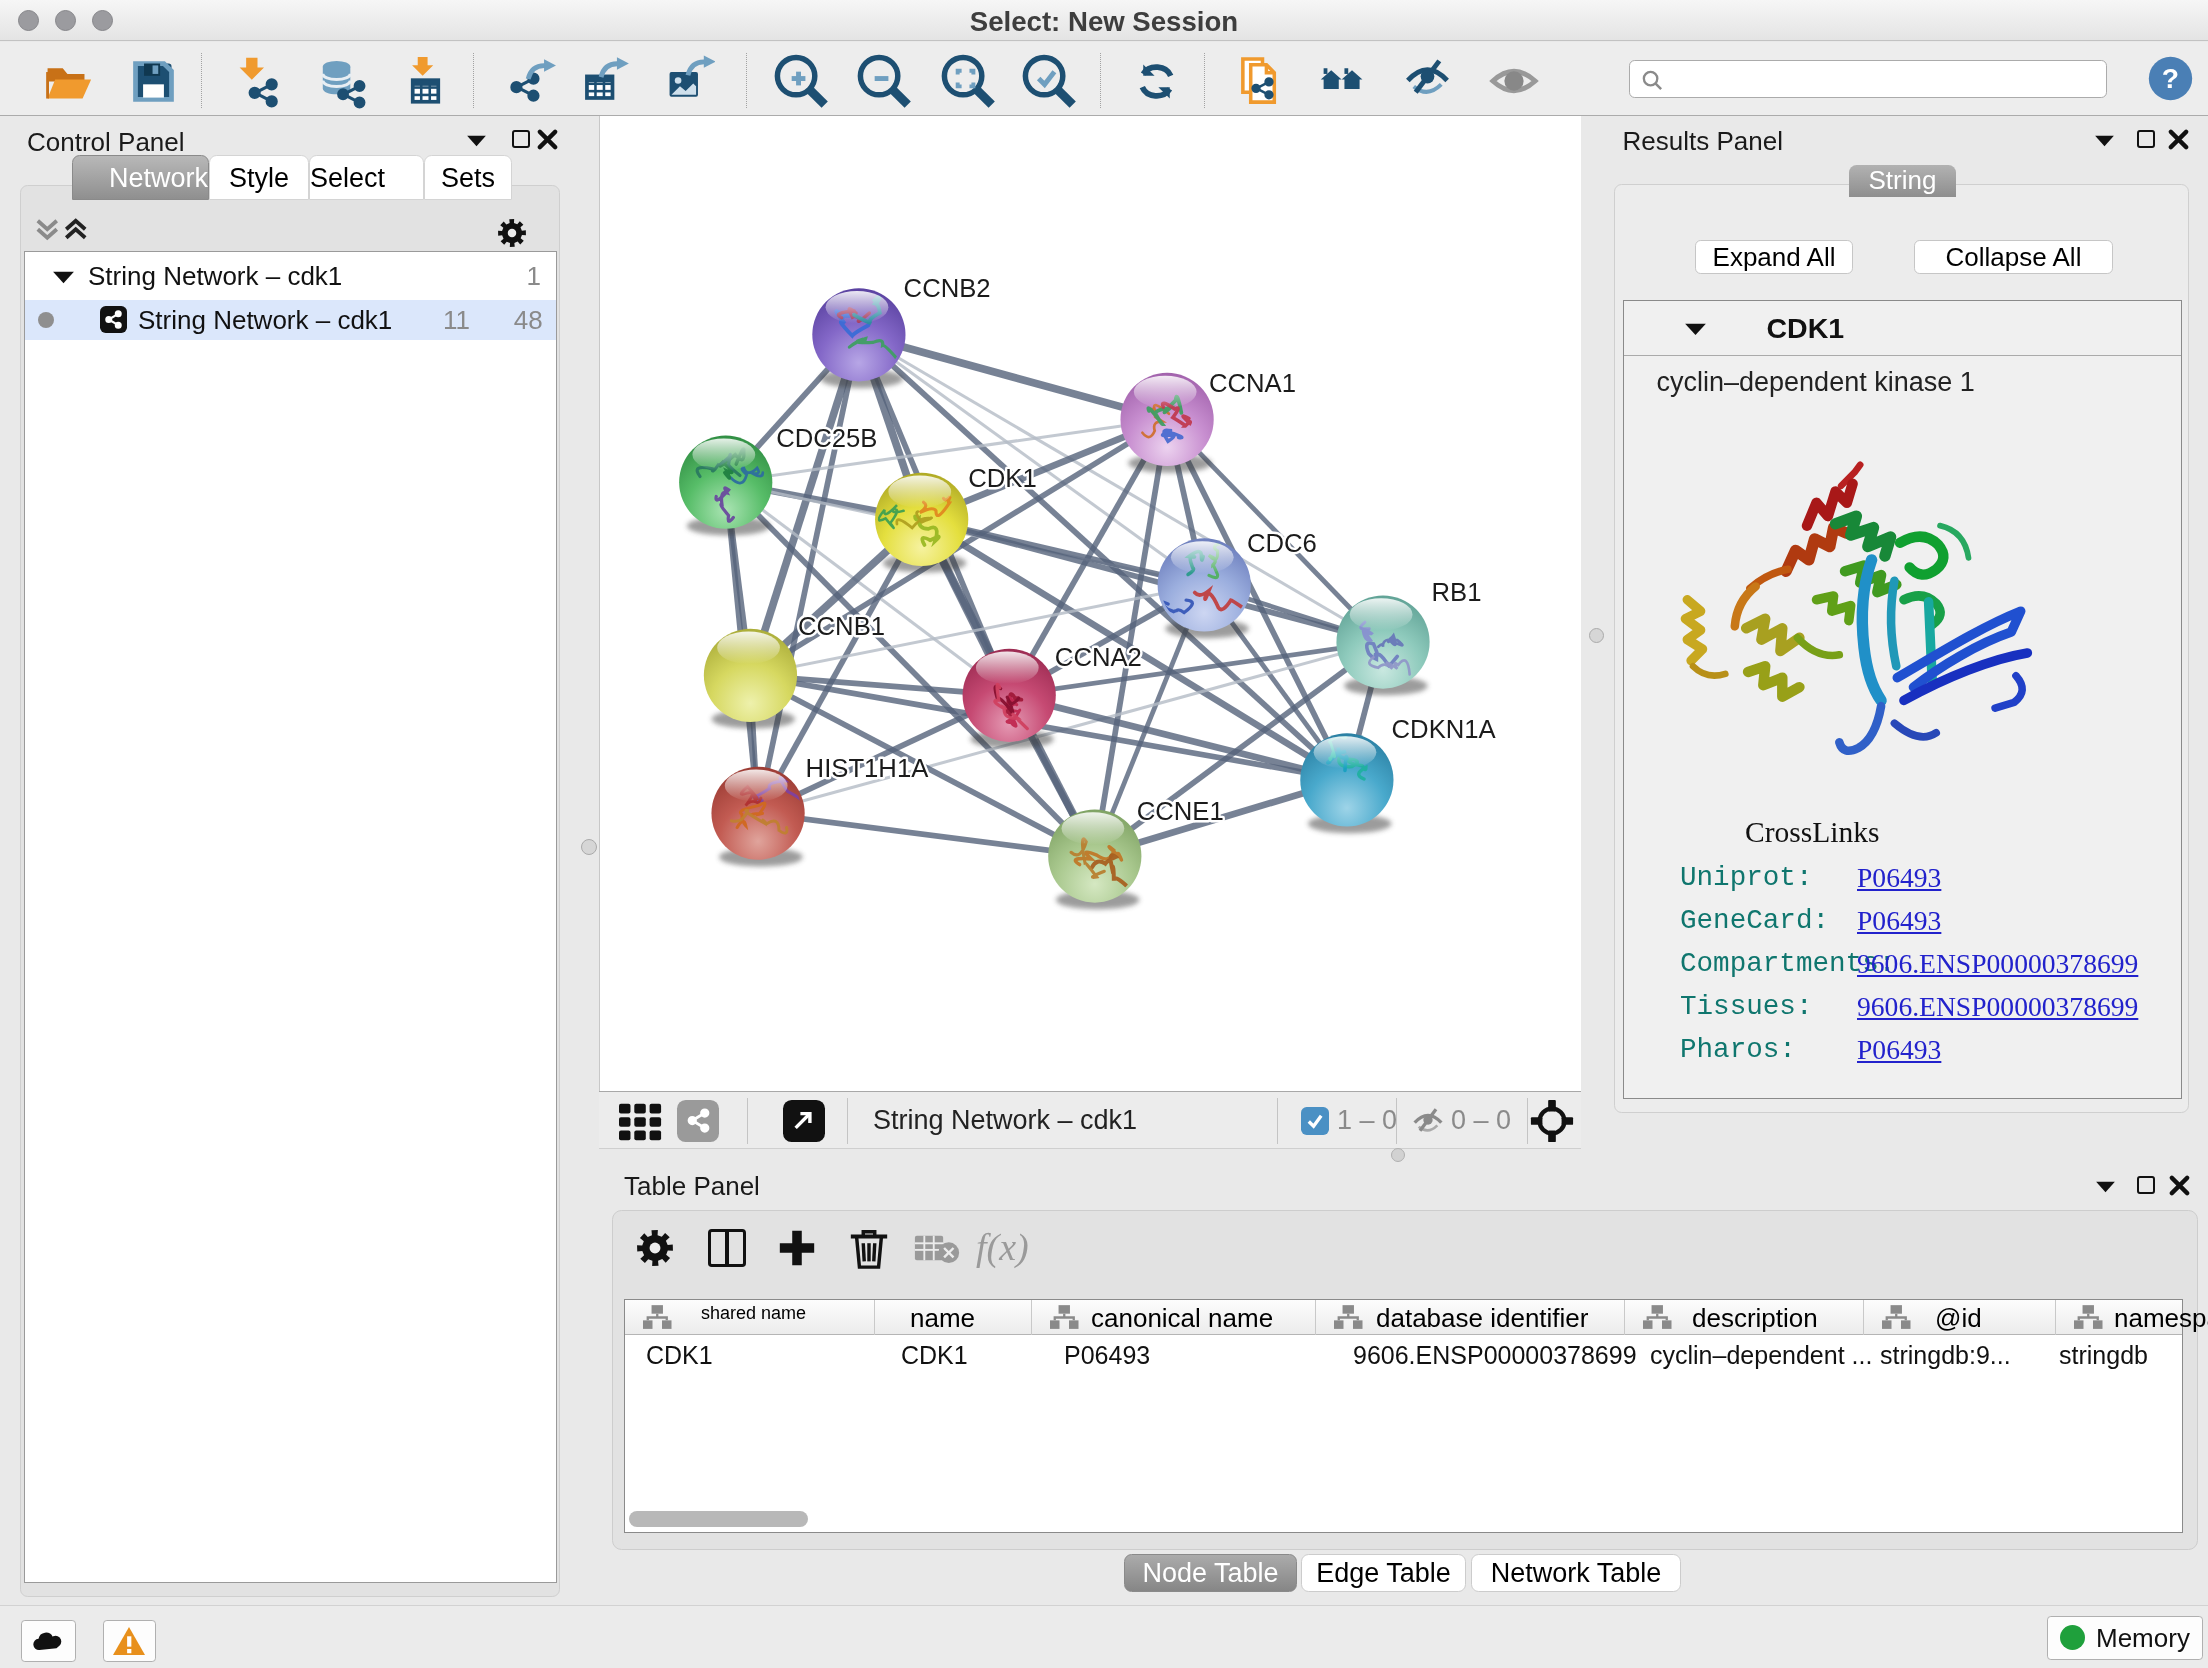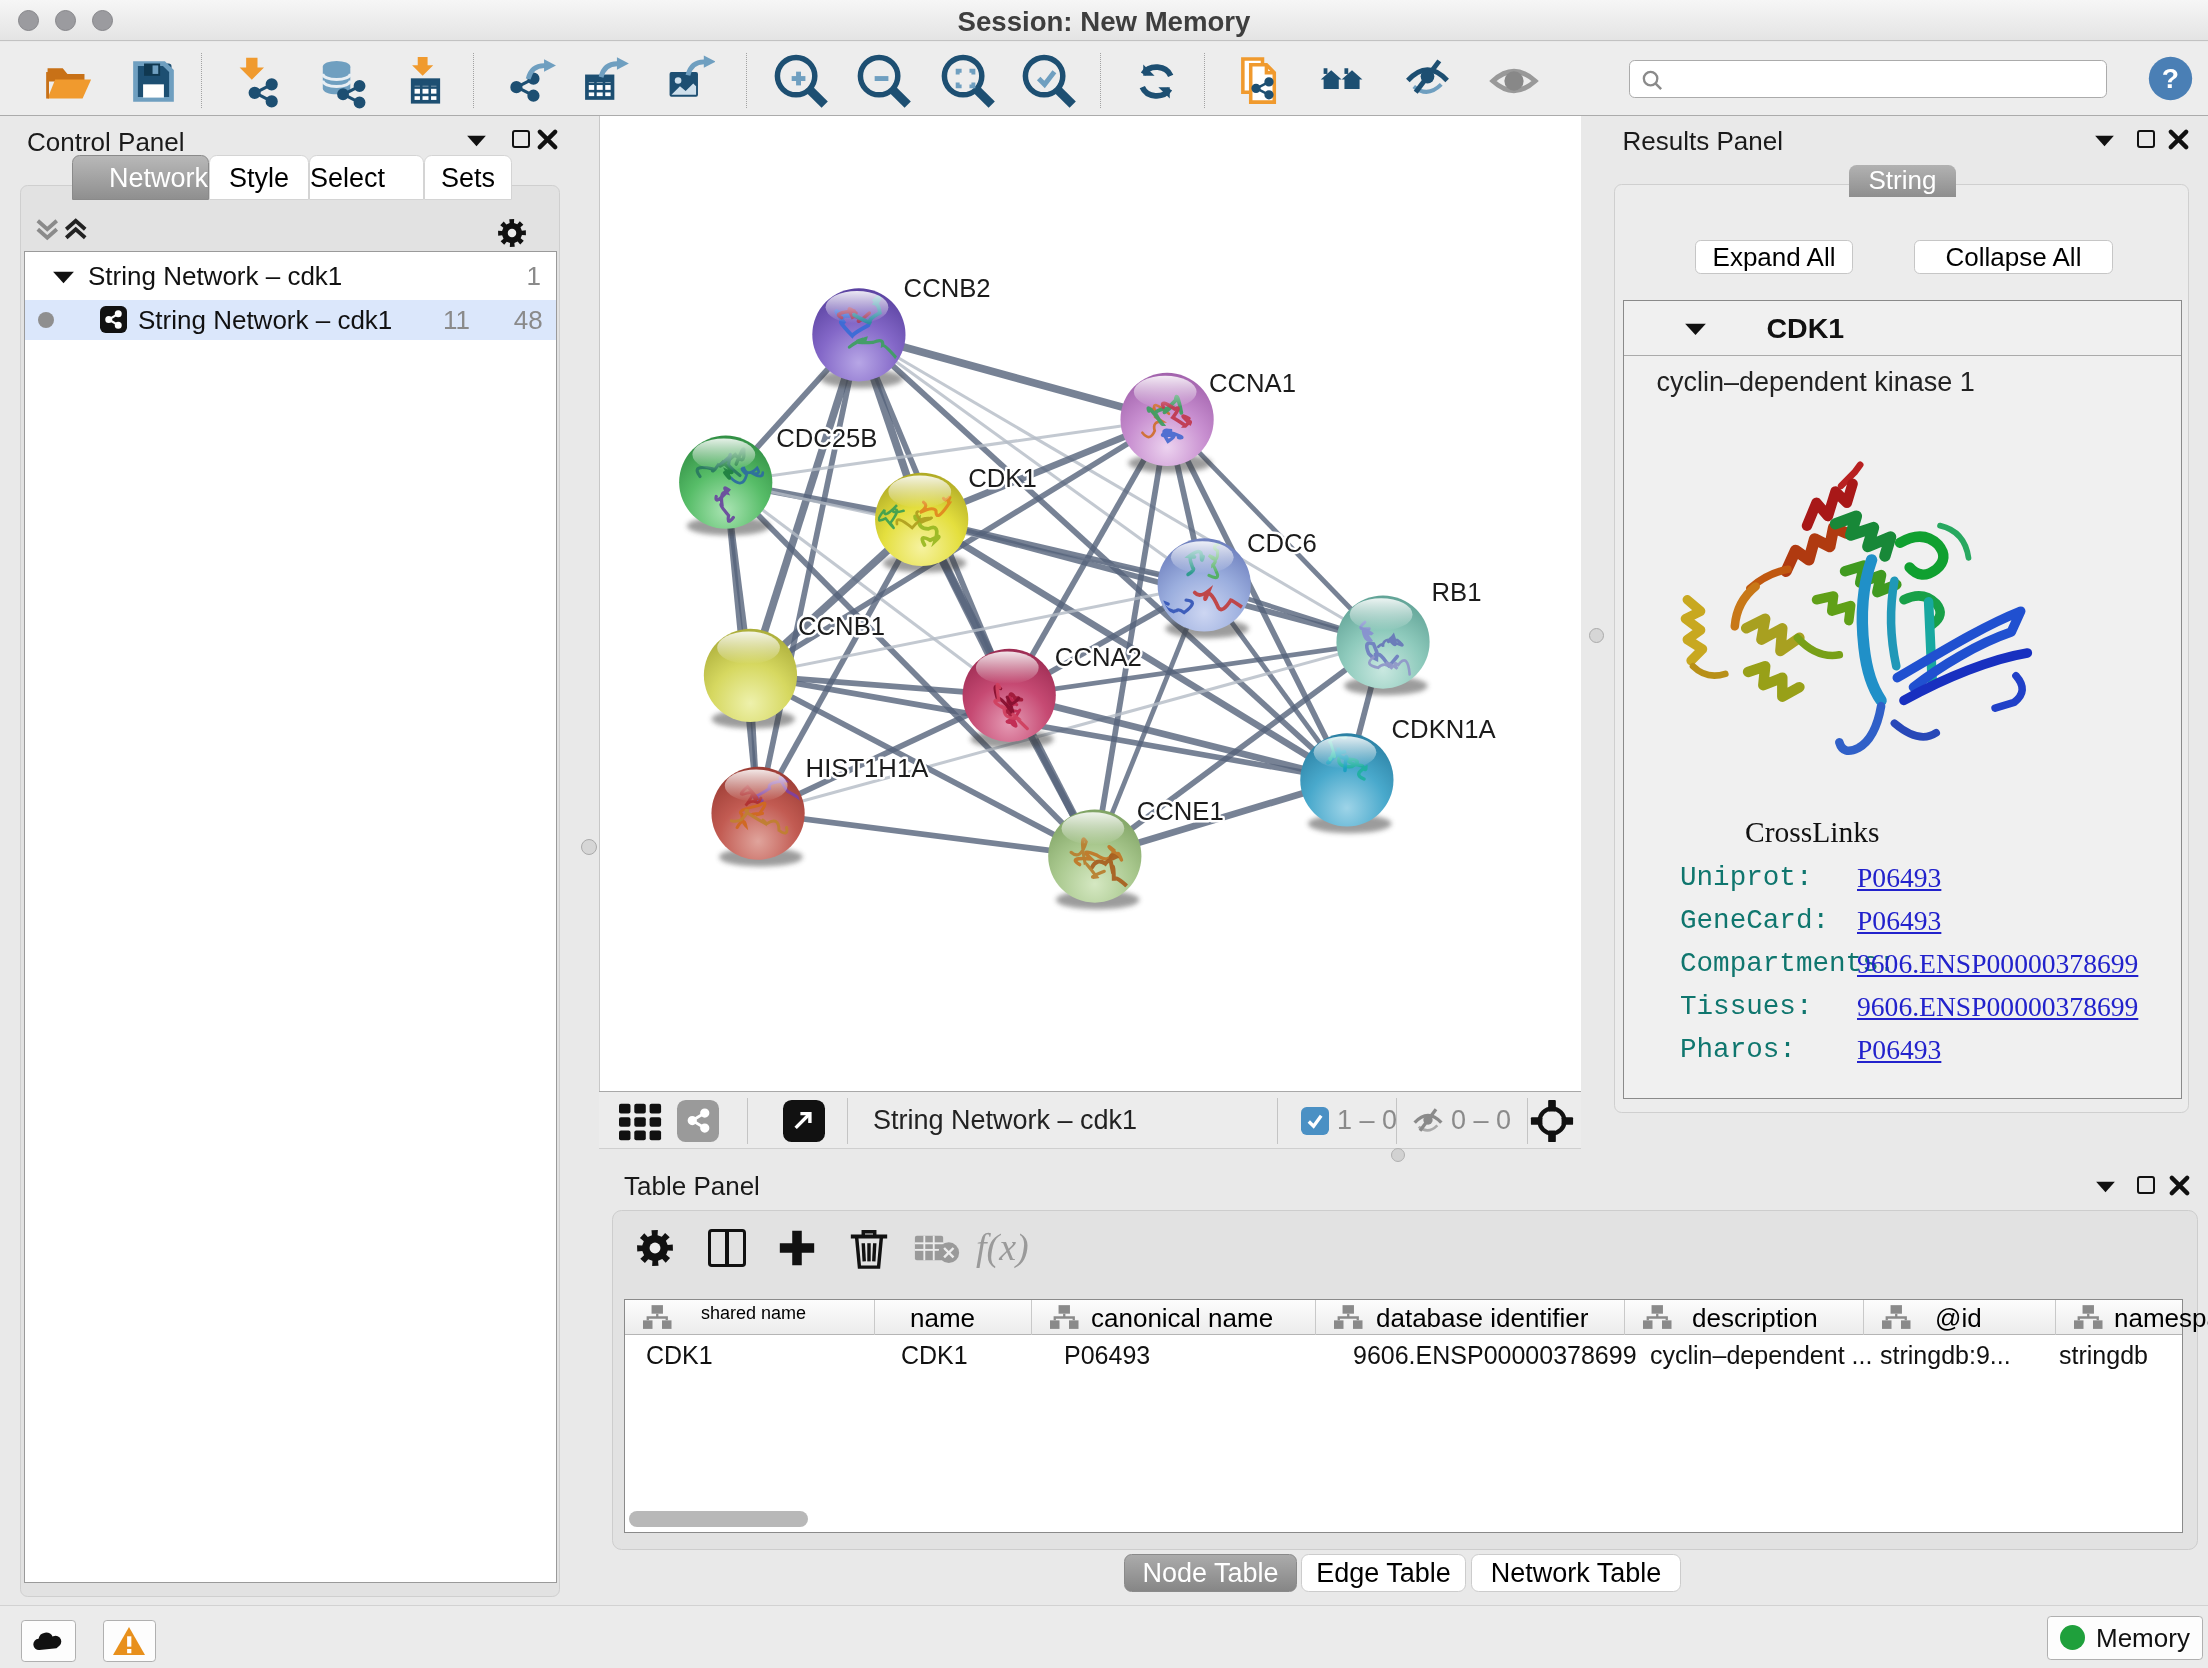--- a/index.html
+++ b/index.html
@@ -3,21 +3,21 @@
 *{margin:0;padding:0;box-sizing:border-box}
 html,body{width:2208px;height:1668px;overflow:hidden;background:#e9e9e9;font-family:"Liberation Sans",sans-serif;-webkit-font-smoothing:antialiased}
 .abs{position:absolute}
 .ptitle{font-size:26px;color:#1a1a1a}
 </style></head><body>
 
 <div class="abs" style="left:0;top:0;width:2208px;height:41px;background:linear-gradient(#f6f6f6,#e4e4e4);border-bottom:1px solid #c2c2c2">
   <div class="abs" style="left:18px;top:9.5px;width:21px;height:21px;border-radius:50%;background:#9b9b9f;border:1px solid #86868a"></div>
   <div class="abs" style="left:55px;top:9.5px;width:21px;height:21px;border-radius:50%;background:#9b9b9f;border:1px solid #86868a"></div>
   <div class="abs" style="left:92px;top:9.5px;width:21px;height:21px;border-radius:50%;background:#9b9b9f;border:1px solid #86868a"></div>
-  <div class="abs" style="left:0;top:5.7px;width:2208px;text-align:center;font-size:27.6px;font-weight:700;color:#3e3e3e">Session: New Memory</div>
+  <div class="abs" style="left:0;top:5.7px;width:2208px;text-align:center;font-size:27.6px;font-weight:700;color:#3e3e3e">Select: New Session</div>
 </div>
 
 <div class="abs" style="left:0;top:42px;width:2208px;height:74px;background:#ededed;border-bottom:1px solid #ababab">
   <svg style="position:absolute;left:40px;top:13.3px" width="53" height="53" viewBox="0 0 56 56">
       <path d="M8,14 h16 l5,6 h18 v8 h-39 z" fill="#c87117"></path>
       <path d="M8,46 l8-20 h38 l-9,20 z" fill="#f09a2e"></path>
       <path d="M8,46 l0,-28" stroke="#c87117" stroke-width="3"></path>
     </svg>
     <svg style="position:absolute;left:127px;top:13.3px" width="53" height="53" viewBox="0 0 56 56">
       <rect x="9" y="9" width="38" height="38" rx="3" fill="#1d4f72"></rect>

